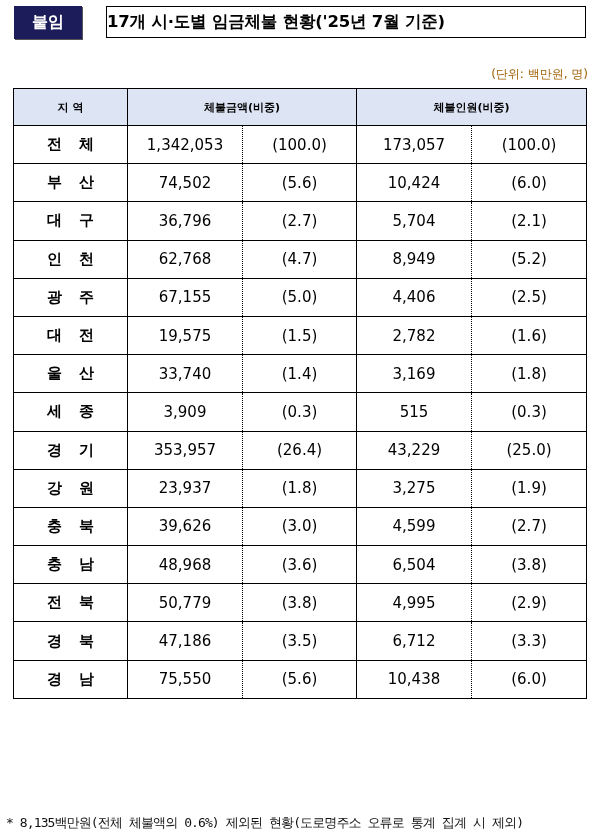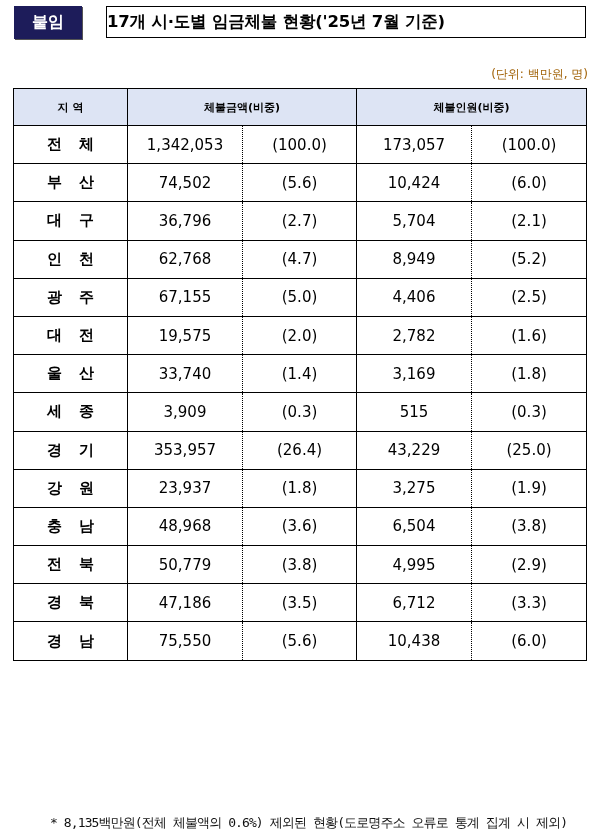--- a/index.html
+++ b/index.html
@@ -33,21 +33,21 @@
     table.data thead th {
       background: #dde4f4; height: 36px; font-weight: bold; font-size: 11px;
     }
     table.data tbody td { height: 37.2px; }
     table.data td.region { font-weight: bold; letter-spacing: 6px; padding-left: 6px; }
     table.data td.num { border-right: 1px dotted #000; }
     table.data td.pct { border-left: 1px dotted #000; }
     .footnote {
       position: absolute; left: 6px; top: 814px; font-size: 13px; color: #111;
       font-family: "DejaVu Sans Mono", "Liberation Mono", monospace;
-      letter-spacing: -0.9px; white-space: nowrap; margin-left: 44px;
+      letter-spacing: -0.9px; white-space: nowrap;
     }
   </style>
 </head>
 <body>
 
 <div class="badge">붙임</div>
 <div class="title-box">17개 시·도별 임금체불 현황('25년 7월 기준)</div>
 <div class="unit">(단위: 백만원, 명)</div>
 
 <table class="data">
@@ -97,21 +97,21 @@
       <tr>
         <td class="region">광 주</td>
         <td class="num">67,155</td>
         <td class="pct">(5.0)</td>
         <td class="num">4,406</td>
         <td class="pct">(2.5)</td>
       </tr>
       <tr>
         <td class="region">대 전</td>
         <td class="num">19,575</td>
-        <td class="pct">(2.0)</td>
+        <td class="pct">(1.5)</td>
         <td class="num">2,782</td>
         <td class="pct">(1.6)</td>
       </tr>
       <tr>
         <td class="region">울 산</td>
         <td class="num">33,740</td>
         <td class="pct">(1.4)</td>
         <td class="num">3,169</td>
         <td class="pct">(1.8)</td>
       </tr>
@@ -128,20 +128,27 @@
         <td class="pct">(26.4)</td>
         <td class="num">43,229</td>
         <td class="pct">(25.0)</td>
       </tr>
       <tr>
         <td class="region">강 원</td>
         <td class="num">23,937</td>
         <td class="pct">(1.8)</td>
         <td class="num">3,275</td>
         <td class="pct">(1.9)</td>
+      </tr>
+      <tr>
+        <td class="region">충 북</td>
+        <td class="num">39,626</td>
+        <td class="pct">(3.0)</td>
+        <td class="num">4,599</td>
+        <td class="pct">(2.7)</td>
       </tr>
       <tr>
         <td class="region">충 남</td>
         <td class="num">48,968</td>
         <td class="pct">(3.6)</td>
         <td class="num">6,504</td>
         <td class="pct">(3.8)</td>
       </tr>
       <tr>
         <td class="region">전 북</td>

